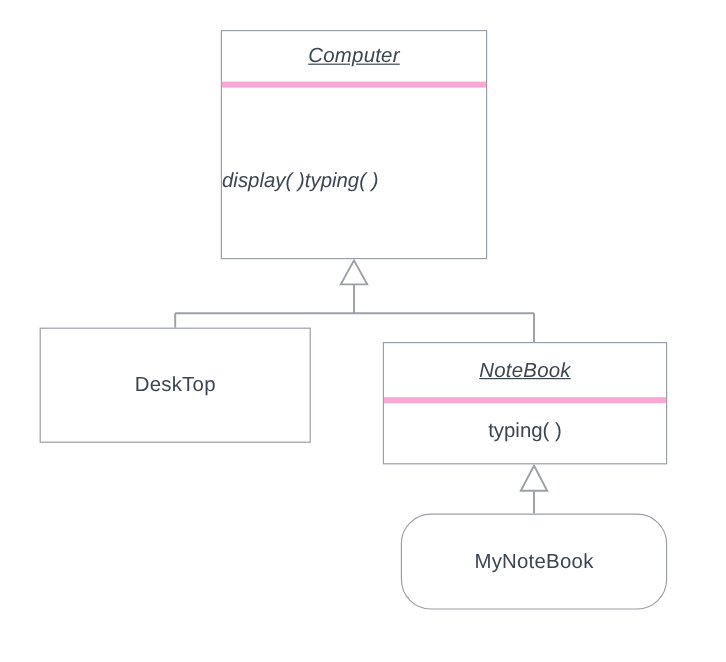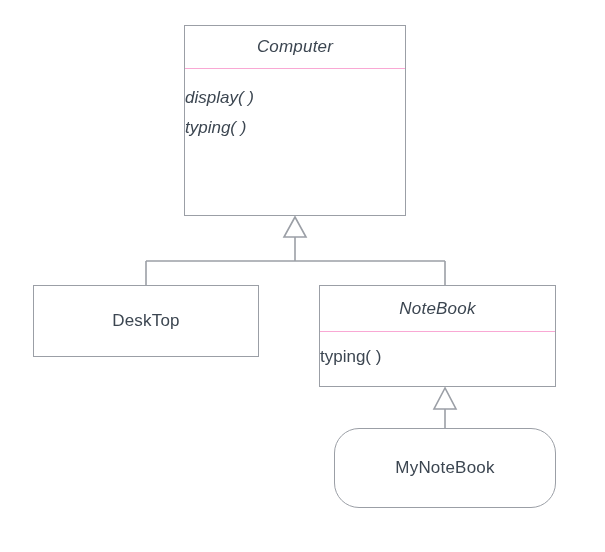--- a/index.html
+++ b/index.html
@@ -52,28 +52,28 @@
     letter-spacing: 0.2px;
     white-space: nowrap;
   }
 
   .class-name-row.abstract {
     font-style: italic;
   }
 
   
   .class-name-row.with-divider {
-    border-bottom: 1px solid #f9a8d4;
+    border-bottom: 5px solid #f9a8d4;
+    text-decoration: underline;
   }
 
   .members {
     flex: 1 1 auto;
     display: flex;
-    flex-direction: column;
-    align-items: flex-start;
+    align-items: center;
     justify-content: flex-start;
   }
 
   .member {
     color: #3c4651;
     font-size: 17px;
     line-height: 30px;
     white-space: nowrap;
     text-align: center;
   }
@@ -91,23 +91,23 @@
   }
   #class-computer .class-name-row {
     height: 42px;
   }
   #class-computer .members {
     padding-top: 14px;
   }
 
   #class-desktop {
     left: 33px;
-    top: 285px;
+    top: 273px;
     width: 226px;
-    height: 72px;
+    height: 96px;
   }
   #class-desktop .class-name-row {
     flex: 1 1 auto;
   }
 
   #class-notebook {
     left: 319px;
     top: 285px;
     width: 237px;
     height: 102px;

